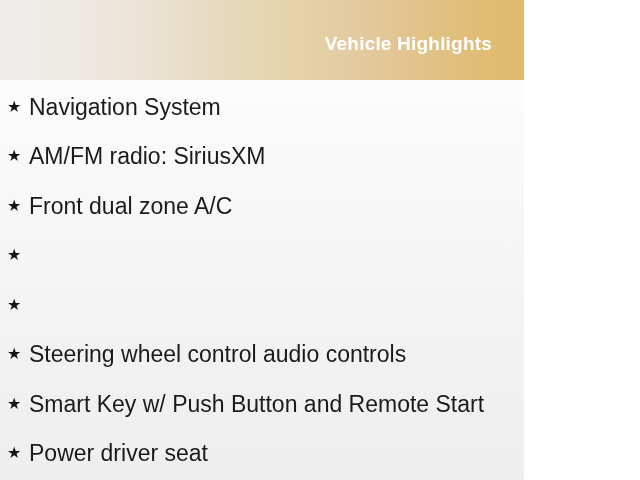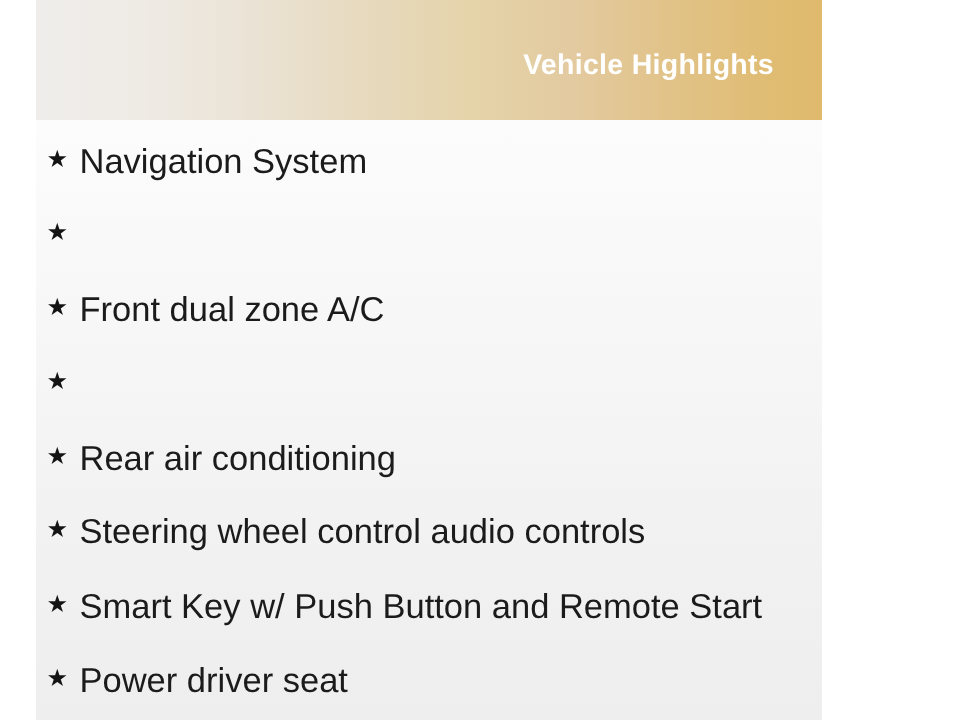--- a/index.html
+++ b/index.html
@@ -14,21 +14,20 @@
     background: #ffffff;
   }
 
   #page {
     position: relative;
     width: 524px;
     height: 480px;
     display: flex;
     flex-direction: column;
     background: linear-gradient(to bottom, #ffffff 0%, #fbfbfb 22%, #f7f7f7 45%, #f2f2f2 72%, #eeeeee 100%);
-    margin-left: 24px;
   }
 
   
   #header {
     position: relative;
     flex: 0 0 auto;
     height: 80px;
     box-sizing: border-box;
     display: flex;
     align-items: center;
@@ -103,31 +102,31 @@
     <div id="header-title">Vehicle Highlights</div>
   </div>
 
   <ul id="highlights-list">
       <li class="highlight-item" style="top: 14px;">
         <span class="star-icon">★</span>
         <span class="highlight-label">Navigation System</span>
       </li>
       <li class="highlight-item" style="top: 63.5px;">
         <span class="star-icon">★</span>
+        <span class="highlight-label">AM/FM radio: SiriusXM</span>
       </li>
       <li class="highlight-item" style="top: 113px;">
         <span class="star-icon">★</span>
         <span class="highlight-label">Front dual zone A/C</span>
       </li>
       <li class="highlight-item" style="top: 162.5px;">
         <span class="star-icon">★</span>
       </li>
       <li class="highlight-item" style="top: 212px;">
         <span class="star-icon">★</span>
-        <span class="highlight-label">Rear air conditioning</span>
       </li>
       <li class="highlight-item" style="top: 261.5px;">
         <span class="star-icon">★</span>
         <span class="highlight-label">Steering wheel control audio controls</span>
       </li>
       <li class="highlight-item" style="top: 311px;">
         <span class="star-icon">★</span>
         <span class="highlight-label">Smart Key w/ Push Button and Remote Start</span>
       </li>
       <li class="highlight-item" style="top: 360.5px;">

